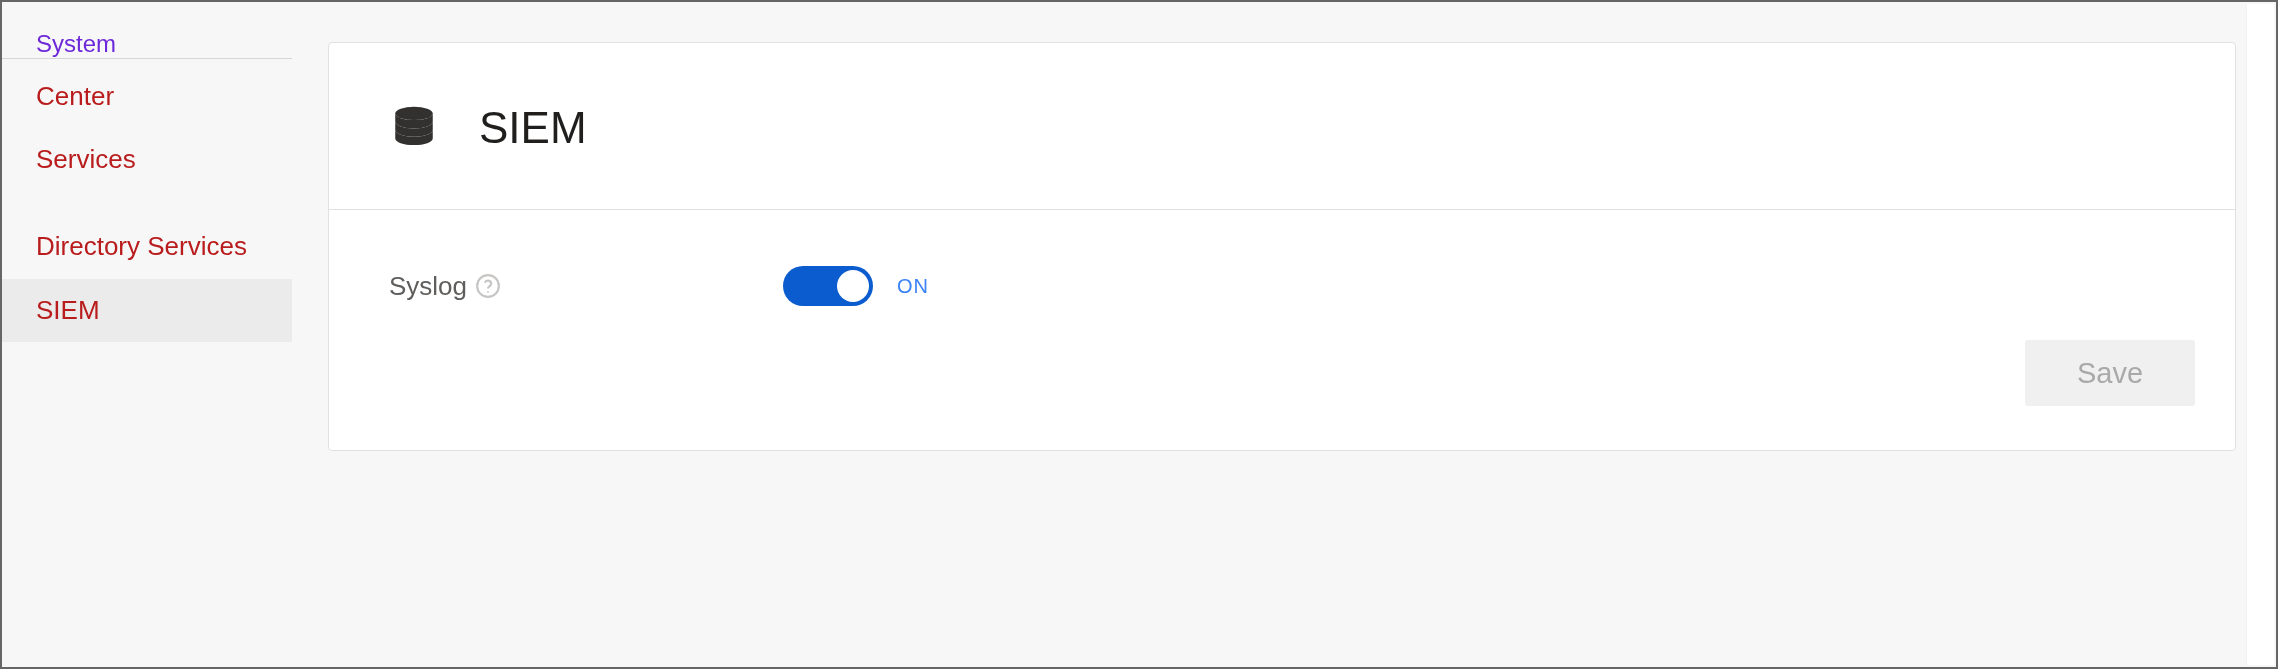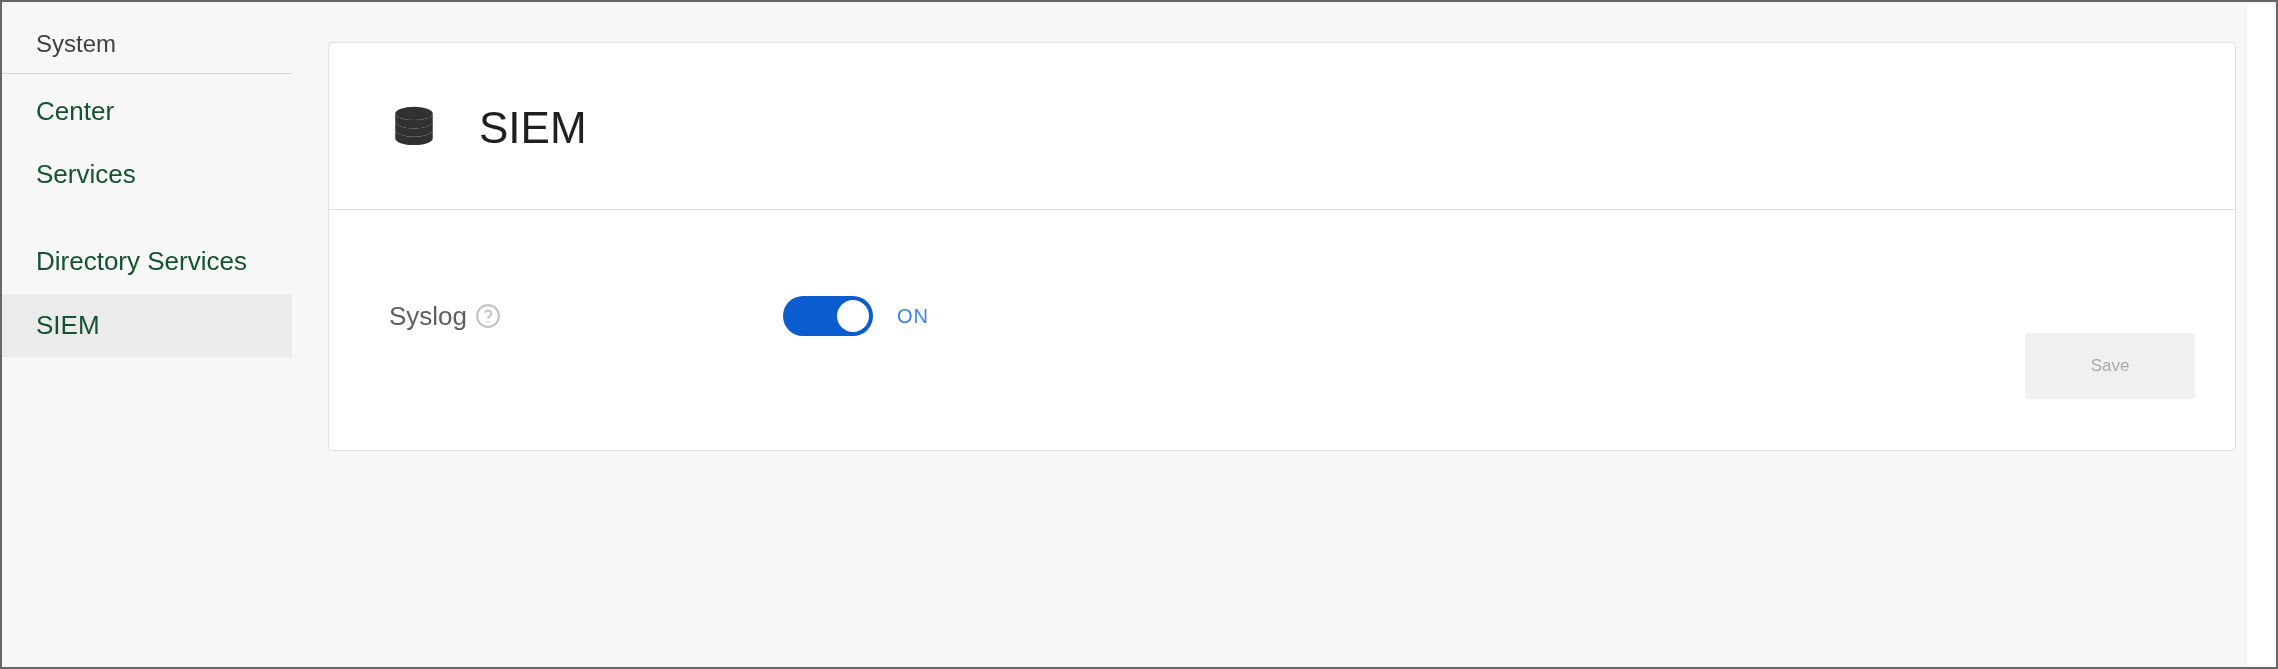--- a/index.html
+++ b/index.html
@@ -21,29 +21,29 @@
     position: relative;
   }
   
   .sidebar {
     width: 290px;
     padding: 28px 0 0 0;
     flex-shrink: 0;
   }
   .section-header {
     font-size: 24px;
-    color: #404040;
-    padding: 0 34px 15px 34px;
+    color: #6d28d9;
+    padding: 0 34px 0 34px;
     border-bottom: 1px solid #d6d6d6;
     margin: 0 0 6px 0;
   }
   .section-gap { height: 24px; }
   .nav-item {
     font-size: 26px;
-    color: #14532d;
+    color: #b91c1c;
     padding: 16px 34px;
     cursor: pointer;
     line-height: 1.2;
   }
   .nav-item.active {
     background: #ebebeb;
   }
   
   .main {
     flex: 1;
@@ -74,21 +74,20 @@
   }
   .card-body {
     padding: 56px 60px 40px 60px;
     position: relative;
     min-height: 240px;
   }
   .setting-row {
     display: flex;
     align-items: center;
     gap: 2px;
-    margin-top: 30px;
   }
   .setting-label {
     font-size: 26px;
     color: #605e5c;
     margin-right: 6px;
   }
   .help-icon {
     width: 26px;
     height: 26px;
     color: #c8c6c4;
@@ -113,26 +112,26 @@
   }
   .toggle-state {
     font-size: 20px;
     color: #3b82f6;
     margin-left: 22px;
     letter-spacing: 1px;
   }
   .save-btn {
     position: absolute;
     right: 40px;
-    bottom: 51px;
+    bottom: 44px;
     width: 170px;
     height: 66px;
     background: #f0f0f0;
     color: #a9a9a9;
-    font-size: 17px;
+    font-size: 29px;
     border: none;
     border-radius: 3px;
     cursor: pointer;
     display: flex;
     align-items: center;
     justify-content: center;
   }
   
   .scrollbar {
     position: absolute;

